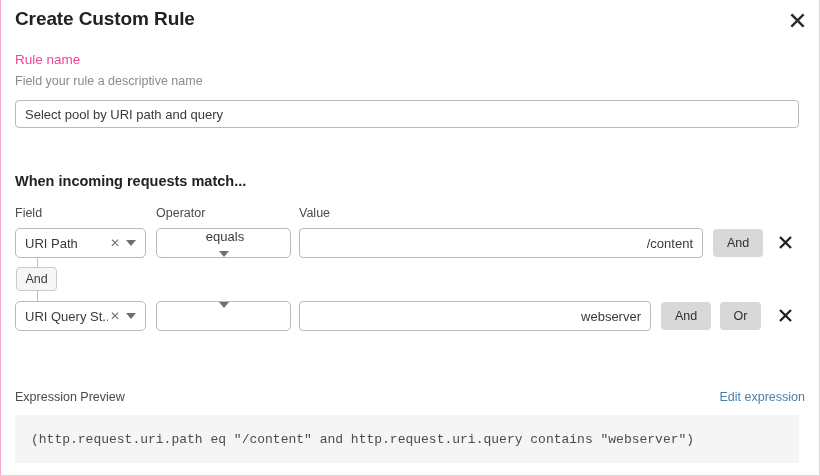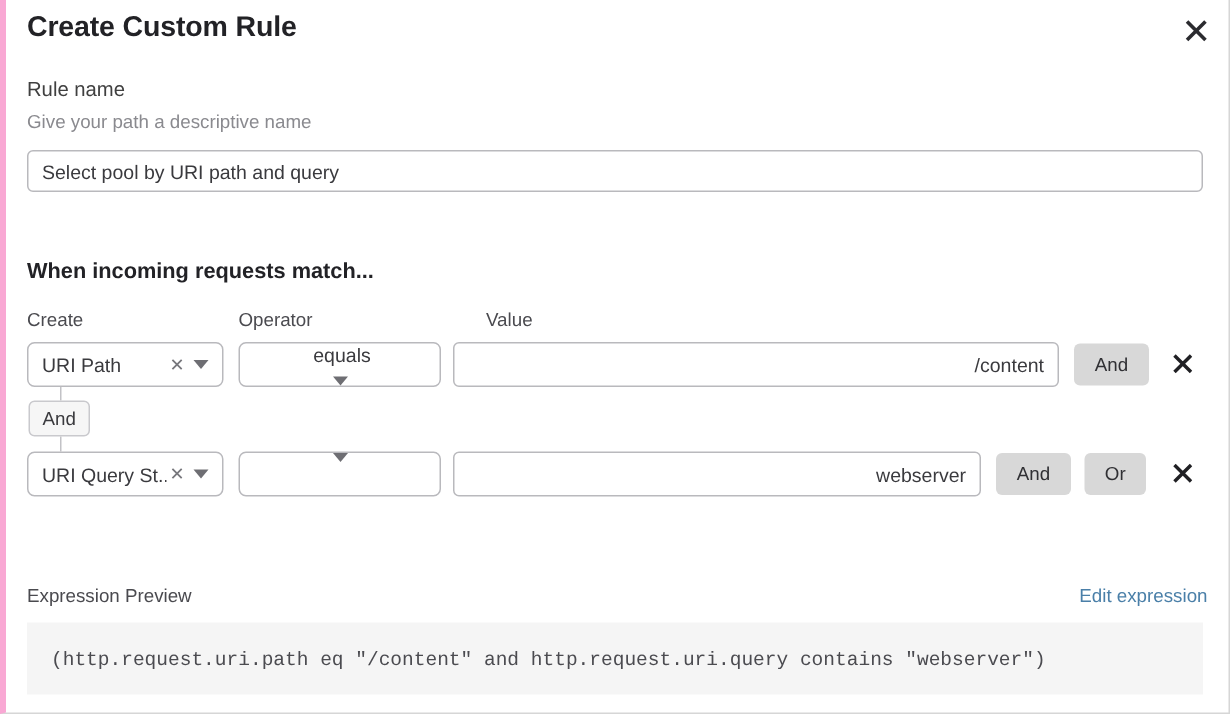--- a/index.html
+++ b/index.html
@@ -8,42 +8,42 @@
     width: 820px; height: 476px;
     background: #ffffff;
     font-family: "Liberation Sans", sans-serif;
     color: #2c2c2c;
     overflow: hidden;
   }
   .dialog {
     position: relative;
     width: 820px; height: 476px;
     background: #ffffff;
-    border-left: 4px solid #f9a8d4;
+    border-left: 1px solid #f9a8d4;
     border-right: 1px solid #d6d6d6;
     border-bottom: 1px solid #d6d6d6;
   }
   
   .dlg-title {
     position: absolute; left: 14px; top: 8px;
     font-size: 19px; font-weight: bold; letter-spacing: -0.1px;
     color: #222226;
   }
   .close-btn {
     position: absolute; right: 8px; top: 6px;
     width: 28px; height: 28px;
     display: flex; align-items: center; justify-content: center;
     cursor: pointer; background: none; border: none; padding: 0;
   }
   .close-btn svg { display: block; }
 
   
   .sec-label {
     position: absolute; left: 14px;
-    font-size: 13.5px; color: #404040;
+    font-size: 13.5px; color: #ec4899;
   }
   .sec-sub {
     position: absolute; left: 14px;
     font-size: 12.5px; color: #8a8a8f;
   }
   .rulename-label { top: 52px; }
   .rulename-sub   { top: 74px; }
 
   .text-input {
     position: absolute;
@@ -65,21 +65,21 @@
   .match-heading {
     position: absolute; left: 14px; top: 173px;
     font-size: 14.5px; font-weight: bold; color: #222226;
   }
   .col-label {
     position: absolute; top: 206px;
     font-size: 12.5px; color: #4a4a4f;
   }
   .col-field    { left: 14px; }
   .col-operator { left: 155px; }
-  .col-value    { left: 298px; margin-left: 22px; }
+  .col-value    { left: 298px; }
 
   
   .row { position: absolute; left: 0; width: 816px; height: 30px; }
   .row1 { top: 228px; }
   .row2 { top: 301px; }
 
   .select-box {
     position: absolute; top: 0; height: 30px;
     background: #fff;
     border: 1px solid #b9b9bd;
@@ -185,26 +185,26 @@
 
   <div class="dlg-title">Create Custom Rule</div>
 
   <button class="close-btn">
     <svg width="15" height="15" viewBox="0 0 15 15" aria-hidden="true">
       <path d="M2.2 2.2 L12.8 12.8 M12.8 2.2 L2.2 12.8" stroke="#2b2b2f" stroke-width="2.4" stroke-linecap="square"></path>
     </svg>
   </button>
 
   <div class="sec-label rulename-label">Rule name</div>
-  <div class="sec-sub rulename-sub">Give your path a descriptive name</div>
+  <div class="sec-sub rulename-sub">Field your rule a descriptive name</div>
   <input id="rulename-input" class="text-input" type="text" value="Select pool by URI path and query" style="">
 
   <div class="match-heading">When incoming requests match...</div>
 
-  <div class="col-label col-field">Create</div>
+  <div class="col-label col-field">Field</div>
   <div class="col-label col-operator">Operator</div>
   <div class="col-label col-value">Value</div>
 
   <div class="row row1">
     <div class="select-box field-select">
       <span class="sel-text">URI Path</span>
       <span class="clear-x">✕</span>
       <span class="caret"></span>
     </div>
     <div class="select-box operator-select">

